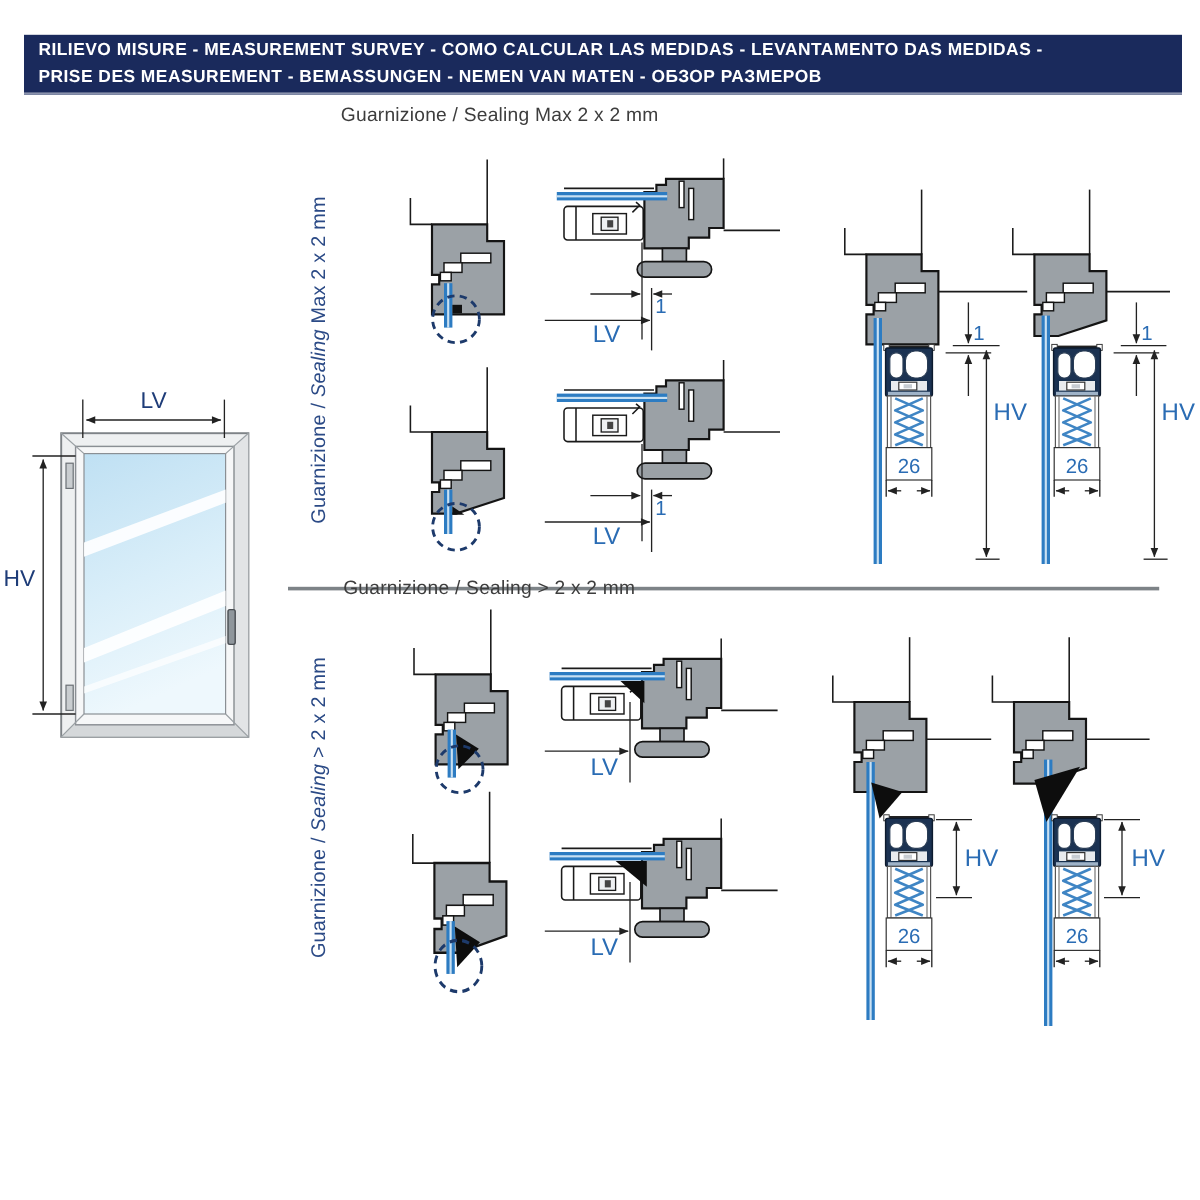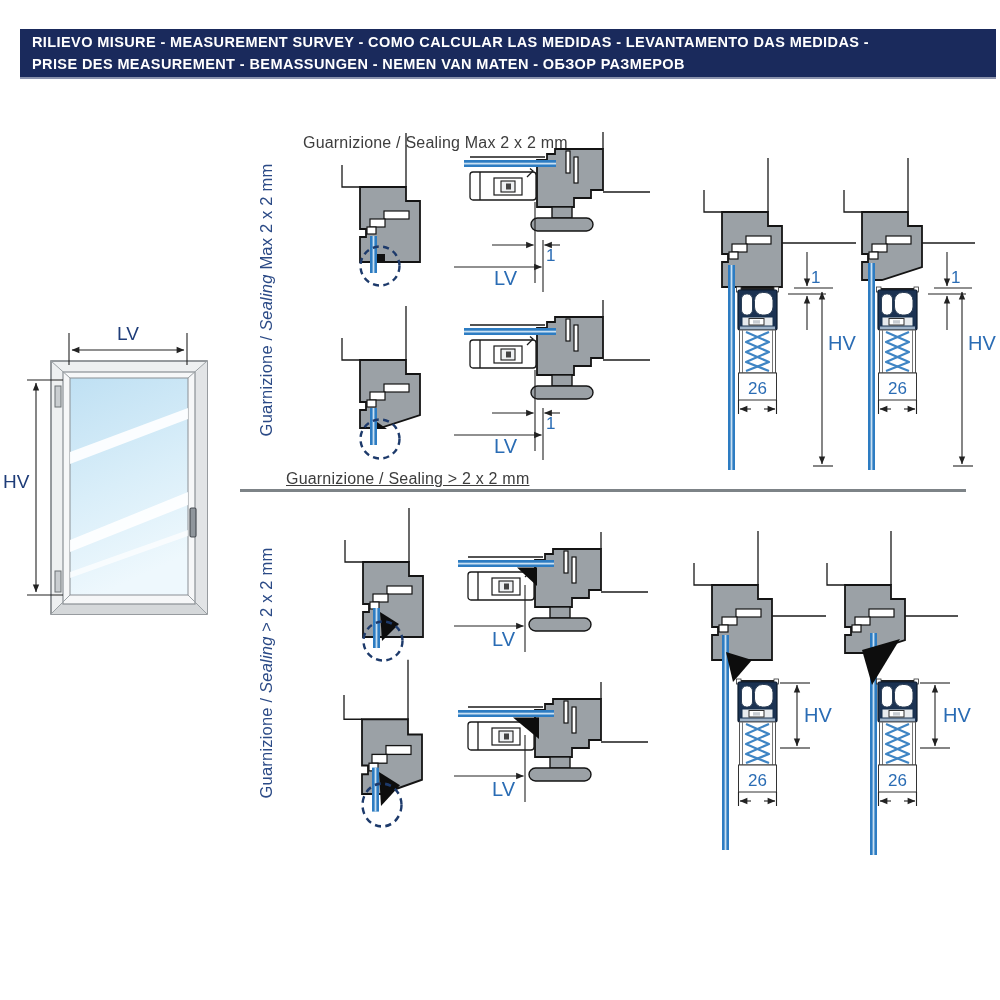--- a/index.html
+++ b/index.html
@@ -1,23 +1,23 @@
 <!DOCTYPE html>
 <html><head>
 <meta charset="utf-8">
 <style>
   html,body{margin:0;padding:0;background:#fff;}
   body{width:1000px;height:1000px;position:relative;font-family:"Liberation Sans",sans-serif;overflow:hidden;}
   .abs{position:absolute;}
   #hdr{left:20px;top:29px;width:948px;height:46px;background:#1a2a5c;color:#ffffff;
        font-size:14.5px;font-weight:bold;letter-spacing:.4px;line-height:22px;
-       padding:2px 16px 0 12px;border-bottom:2px solid #8b93ad;}
+       padding:2px 5px 0 12px;border-bottom:2px solid #8b93ad;}
   .sect-title{color:#3d3d3d;font-size:16px;letter-spacing:.2px;white-space:pre;}
-  #title1{left:303px;top:88px;margin-top:46px;}
-  #title2{left:286px;top:470px;text-decoration:underline;}
+  #title1{left:284px;top:88px;}
+  #title2{left:286px;top:482px;}
   .side-label{width:325px;height:26px;text-align:center;color:#2b4a86;font-size:16.5px;
        letter-spacing:.2px;white-space:pre;transform:rotate(-90deg);}
   #side1{left:107px;top:287px;}
   #side2{left:107px;top:660px;}
   .side-label .it{font-style:italic;}
   #divider{left:240px;top:489px;width:726px;height:3px;background:#7d8387;}
   svg{position:absolute;left:0;top:0;}
   .thin{stroke:#1a1a1a;stroke-width:1.3;fill:none;}
   .gpoly{fill:#9ba1a6;stroke:#141414;stroke-width:1.8;stroke-linejoin:miter;}
   .gpoly2{fill:#9ba1a6;stroke:#141414;stroke-width:1.4;}

